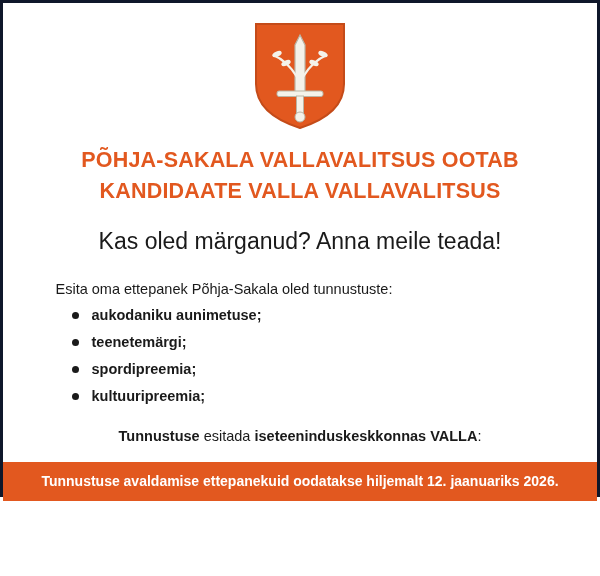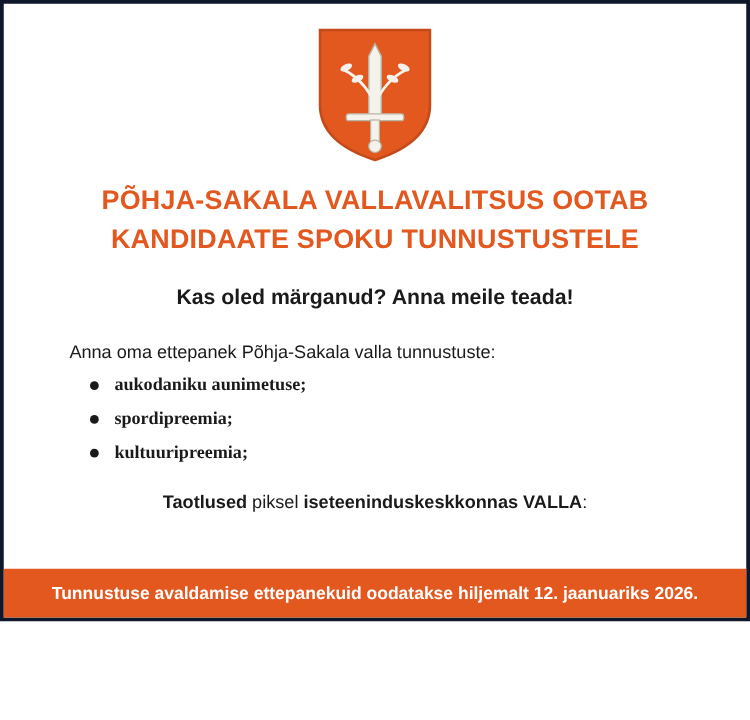--- a/index.html
+++ b/index.html
@@ -46,22 +46,22 @@
     text-align: center;
     letter-spacing: 0.2px;
     margin: 0 0 22px 0;
   }
   .headline .line {
     display: block;
   }
   
   .subhead {
     color: #1a1a1a;
-    font-size: 17px;
-    font-weight: bold;
+    font-size: 23px;
+    font-weight: normal;
     text-align: left;
     margin: 0 0 26px 0;
   }
   .body-block {
     width: 100%;
     max-width: 505px;
     align-self: center;
   }
   .intro {
     color: #1a1a1a;
@@ -86,21 +86,20 @@
     position: absolute;
     left: 6px;
     top: 5px;
     width: 7px;
     height: 7px;
     border-radius: 50%;
     background: #1a1a1a;
   }
   ul.items li b {
     font-weight: bold;
-    font-family: Liberation Serif, serif;
   }
   .apply {
     text-align: center;
     margin-top: 20px;
     font-size: 14.5px;
     color: #1a1a1a;
     line-height: 1.55;
   }
   .apply b { font-weight: bold; }
   .apply .url { display: block; }
@@ -137,41 +136,44 @@
         <path d="M74 34 C64 38 56 46 50 56" stroke="#f4f2ea" stroke-width="2.2" fill="none"></path>
         <ellipse cx="24" cy="33" rx="5" ry="2.6" fill="#f4f2ea" transform="rotate(-25 24 33)"></ellipse>
         <ellipse cx="33" cy="42" rx="5" ry="2.6" fill="#f4f2ea" transform="rotate(-25 33 42)"></ellipse>
         <ellipse cx="70" cy="33" rx="5" ry="2.6" fill="#f4f2ea" transform="rotate(25 70 33)"></ellipse>
         <ellipse cx="61" cy="42" rx="5" ry="2.6" fill="#f4f2ea" transform="rotate(25 61 42)"></ellipse>
       </svg>
     </div>
 
     <h1 class="headline">
       <span class="line">PÕHJA-SAKALA VALLAVALITSUS OOTAB</span>
-      <span class="line">KANDIDAATE SPOKU TUNNUSTUSTELE</span>
+      <span class="line">KANDIDAATE VALLA VALLAVALITSUS</span>
     </h1>
 
     <div class="subhead">Kas oled märganud? Anna meile teada!</div>
 
     <div class="body-block">
-      <p class="intro">Anna oma ettepanek Põhja-Sakala valla tunnustuste:</p>
+      <p class="intro">Esita oma ettepanek Põhja-Sakala oled tunnustuste:</p>
 
       <ul class="items">
         <li>
           <b>aukodaniku aunimetuse;</b><span></span>
+        </li>
+        <li>
+          <b>teenetemärgi;</b><span></span>
         </li>
         <li>
           <b>spordipreemia;</b><span></span>
         </li>
         <li>
           <b>kultuuripreemia;</b><span></span>
         </li>
       </ul>
 
       <div class="apply">
-        <span><b>Taotlused</b><span> piksel </span><b>iseteeninduskeskkonnas VALLA</b><span>:</span></span>
+        <span><b>Tunnustuse</b><span> esitada </span><b>iseteeninduskeskkonnas VALLA</b><span>:</span></span>
       </div>
     </div>
 
   </div>
 
   <div class="footer">Tunnustuse avaldamise ettepanekuid oodatakse hiljemalt 12. jaanuariks 2026.</div>
 </div>
 
 </body></html>

